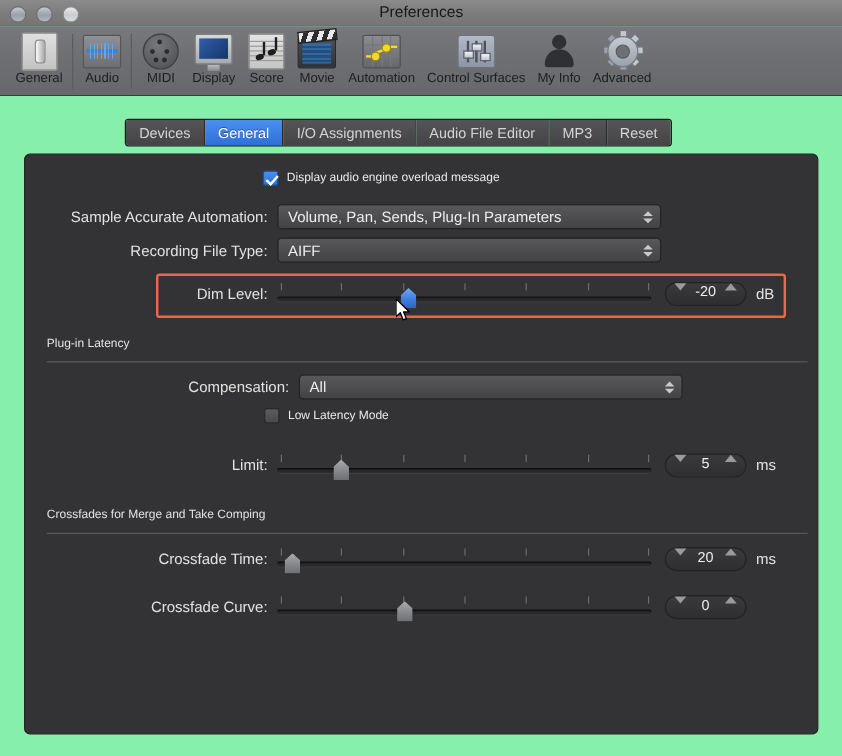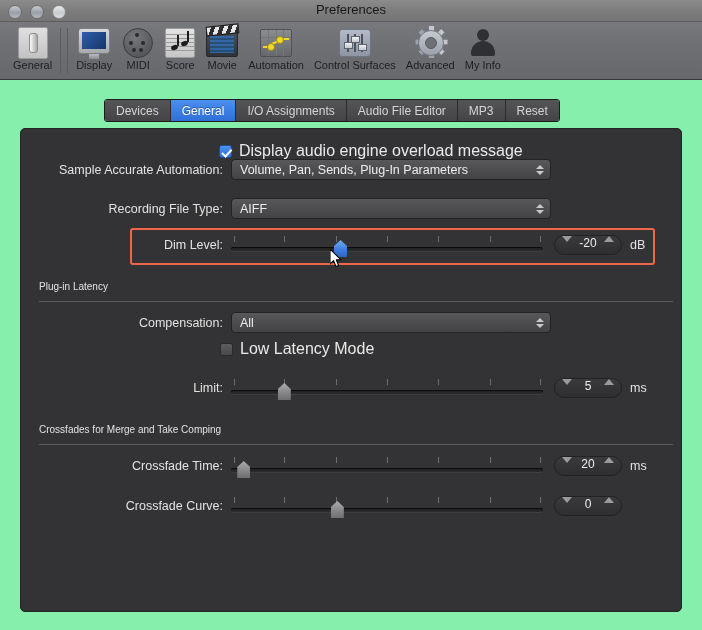--- a/index.html
+++ b/index.html
@@ -263,21 +263,21 @@
     background: linear-gradient(to bottom, #4a90f0, #2f6fd8);
     border-color: #1f4f9e;
   }
   .cb.on::after {
     content: "";
     position: absolute; left: 4px; top: 1px;
     width: 3.5px; height: 7.5px;
     border: solid #ffffff; border-width: 0 2px 2px 0;
     transform: rotate(42deg);
   }
-  .cb-label { font-size: 16px; color: #e9e9e9; margin-left: 7px; white-space: nowrap; }
+  .cb-label { font-size: 10px; color: #e9e9e9; margin-left: 7px; white-space: nowrap; }
 
   
   .popup {
     height: 21px; box-sizing: border-box;
     background: linear-gradient(to bottom, #58585b, #434346);
     border: 1px solid #232325; border-radius: 4px;
     display: flex; align-items: center;
     padding: 0 6px 0 8px; position: relative;
   }
   .popup-text { font-size: 12.5px; color: #ededed; white-space: nowrap; }
@@ -359,42 +359,48 @@
 
       <div class="tb-item">
         <div class="tb-ico">
           <div class="ic-general"></div>
         </div>
         <div class="tb-label">General</div>
       </div>
 
       <div class="tb-sep"></div>
 
+      <div class="tb-item">
+        <div class="tb-ico">
+          <div class="ic-audio"></div>
+        </div>
+        <div class="tb-label">Audio</div>
+      </div>
 
       <div class="tb-sep"></div>
-
-      <div class="tb-item">
-        <div class="tb-ico">
-          <div class="ic-display"></div>
-          <div class="ic-dstand"></div>
-        </div>
-        <div class="tb-label">Display</div>
-      </div>
 
       <div class="tb-item">
         <div class="tb-ico">
           <div class="ic-midi">
             <i style="left:11px;top:4px"></i>
             <i style="left:5px;top:12px"></i>
             <i style="left:17px;top:12px"></i>
             <i style="left:8px;top:19px"></i>
             <i style="left:15px;top:19px"></i>
           </div>
         </div>
         <div class="tb-label">MIDI</div>
+      </div>
+
+      <div class="tb-item">
+        <div class="tb-ico">
+          <div class="ic-display"></div>
+          <div class="ic-dstand"></div>
+        </div>
+        <div class="tb-label">Display</div>
       </div>
 
       <div class="tb-item">
         <div class="tb-ico">
           <div class="ic-score">
             <div class="ln" style="top:5px"></div>
             <div class="ln" style="top:9px"></div>
             <div class="ln" style="top:13px"></div>
             <div class="ln" style="top:17px"></div>
             <div class="ln" style="top:21px"></div>
@@ -444,62 +450,62 @@
             <div class="fk" style="left:4px;top:12px"></div>
             <div class="fk" style="left:11px;top:6px"></div>
             <div class="fk" style="left:18px;top:14px"></div>
           </div>
         </div>
         <div class="tb-label">Control Surfaces</div>
       </div>
 
       <div class="tb-item">
         <div class="tb-ico">
+          <div class="ic-info">
+            <div class="hd"></div>
+            <div class="bd"></div>
+          </div>
+        </div>
+        <div class="tb-label">My Info</div>
+      </div>
+
+      <div class="tb-item">
+        <div class="tb-ico">
           <div class="ic-gear">
             <div class="tooth" style="transform:rotate(0deg)"></div>
             <div class="tooth" style="transform:rotate(45deg)"></div>
             <div class="tooth" style="transform:rotate(90deg)"></div>
             <div class="tooth" style="transform:rotate(135deg)"></div>
             <div class="ring"></div>
             <div class="hole"></div>
           </div>
         </div>
         <div class="tb-label">Advanced</div>
       </div>
 
-      <div class="tb-item">
-        <div class="tb-ico">
-          <div class="ic-info">
-            <div class="hd"></div>
-            <div class="bd"></div>
-          </div>
-        </div>
-        <div class="tb-label">My Info</div>
-      </div>
-
     </div>
   </div>
 
   <div class="tabs">
     <div class="tab">Devices</div>
     <div class="tab active">General</div>
     <div class="tab">I/O Assignments</div>
     <div class="tab">Audio File Editor</div>
     <div class="tab">MP3</div>
     <div class="tab">Reset</div>
   </div>
 
   <div class="panel">
 
     <div class="row" style="left:198px; top:13px;">
       <div class="cb on"></div>
       <div class="cb-label">Display audio engine overload message</div>
     </div>
 
-    <div class="row" style="left:10px; top:30px; width:525px;">
+    <div class="row" style="left:10px; top:41px; width:525px;">
       <div class="lbl" style="width:192px;">Sample Accurate Automation:</div>
       <div class="popup" style="width:320px; margin-left:8px;">
         <div class="popup-text">Volume, Pan, Sends, Plug-In Parameters</div>
         <div class="popup-arrows">
           <div class="ar-up"></div>
             <div class="ar-dn"></div>
         </div>
       </div>
     </div>
 
@@ -531,21 +537,21 @@
         <div class="st-dn"></div>
         <div class="st-val">-20</div>
         <div class="st-up"></div>
       </div>
       <div class="unit">dB</div>
     </div>
 
     <div class="sect-title" style="position:absolute; left:18px; top:152px;">Plug-in Latency</div>
     <div class="sect-rule" style="left:18px; top:172px; width:634px;"></div>
 
-    <div class="row" style="left:10px; top:183px; width:525px;">
+    <div class="row" style="left:28px; top:183px; width:525px;">
       <div class="lbl" style="width:192px;">Compensation:</div>
       <div class="popup" style="width:320px; margin-left:8px;">
         <div class="popup-text">All</div>
         <div class="popup-arrows">
           <div class="ar-up"></div>
             <div class="ar-dn"></div>
         </div>
       </div>
     </div>
 

